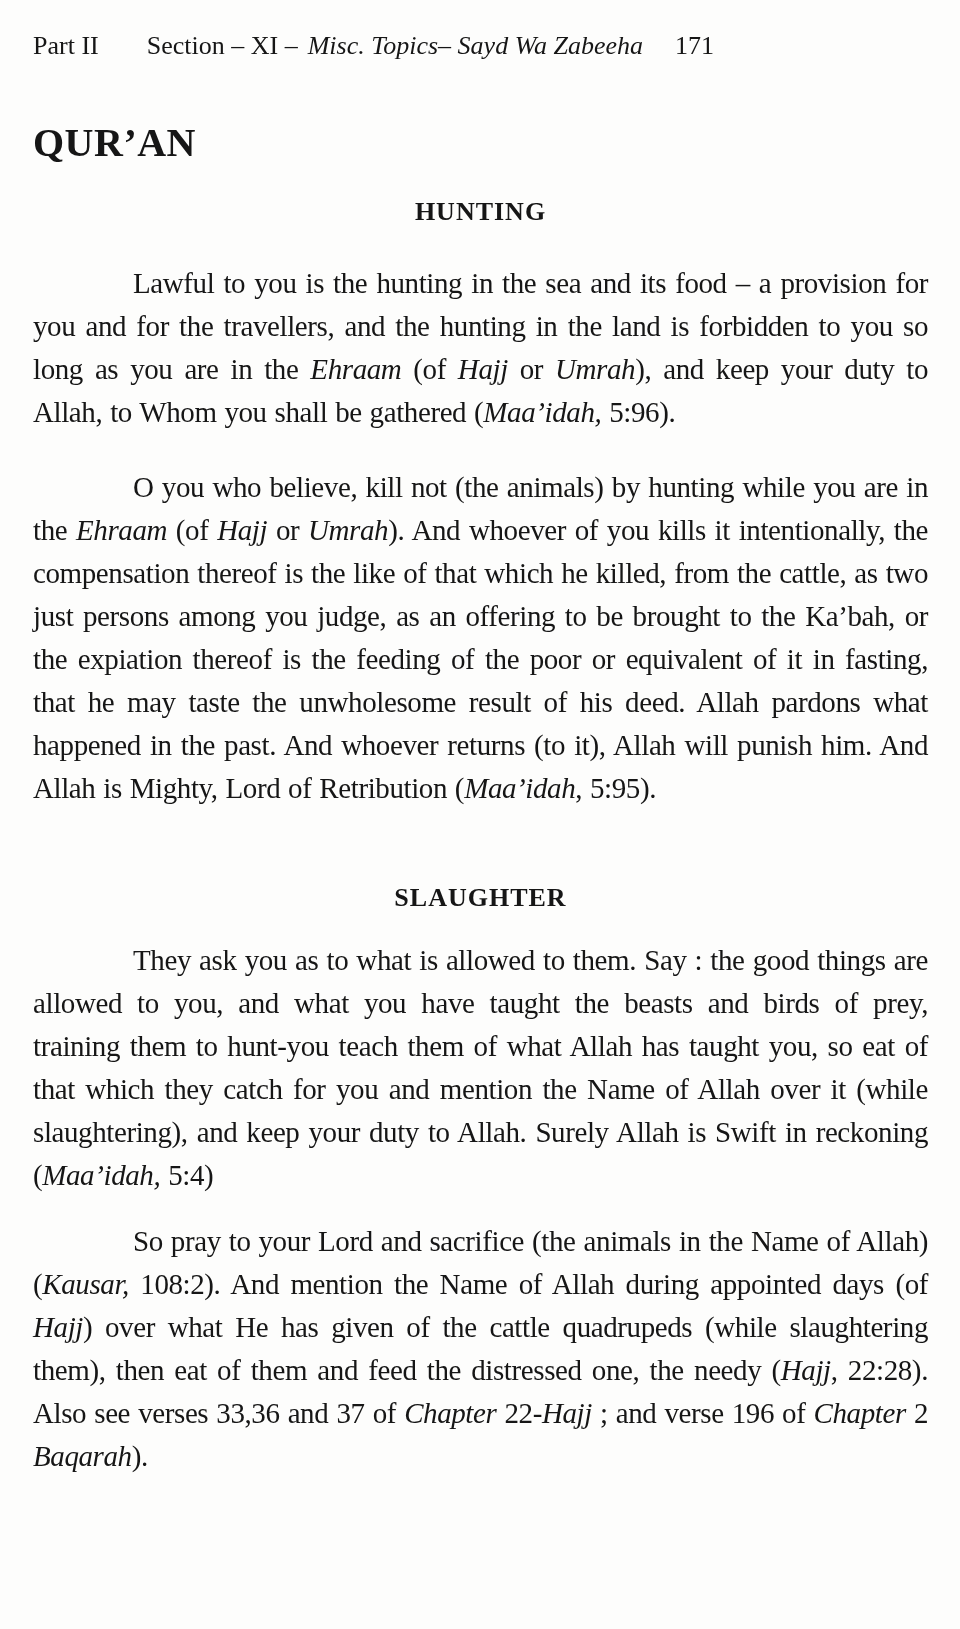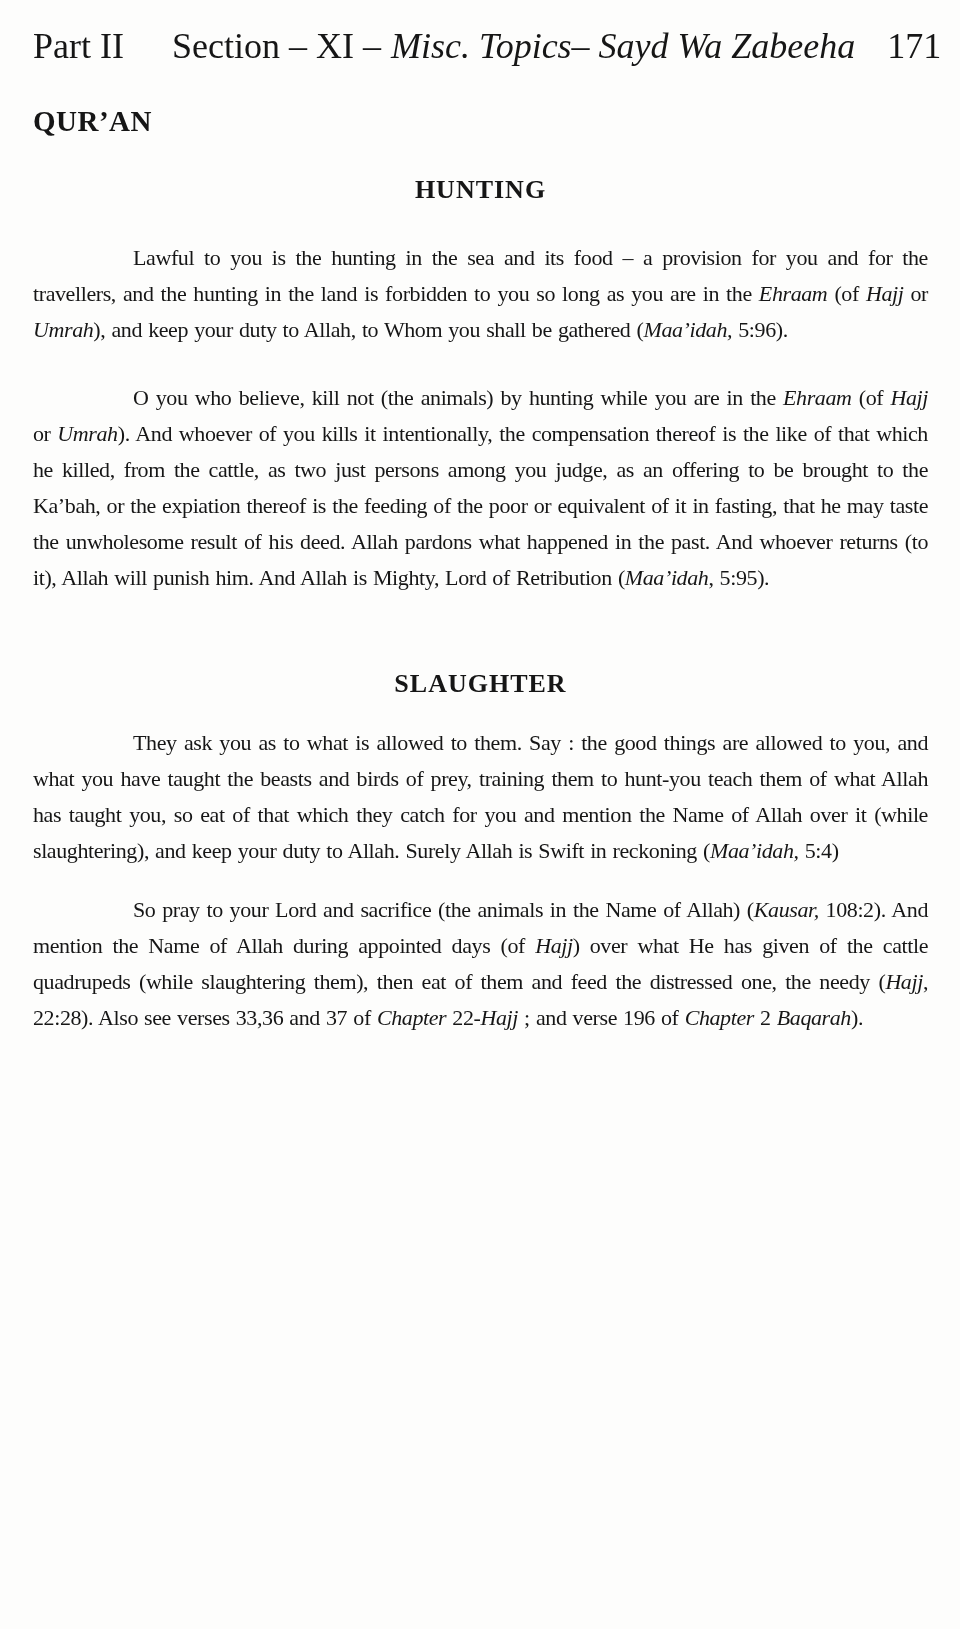--- a/index.html
+++ b/index.html
@@ -13,48 +13,48 @@
     height: 1629px;
     margin: 0 auto;
     background: #fdfdfc;
     box-sizing: border-box;
     padding: 28px 32px 0 33px;
     font-family: "Liberation Serif", "DejaVu Serif", serif;
     color: #161616;
     overflow: hidden;
   }
   .running-header {
-    font-size: 36px;
+    font-size: 26px;
     line-height: 36px;
     white-space: nowrap;
   }
   .hdr-part { margin-right: 48px; }
   .hdr-section { margin-right: 10px; }
   .hdr-title { font-style: italic; }
   .hdr-page { margin-left: 32px; }
   .quran-label {
-    margin-top: 39px;
-    font-size: 29px;
+    margin-top: 61px;
+    font-size: 40px;
     line-height: 36px;
     font-weight: bold;
     letter-spacing: 0.5px;
   }
   .heading {
     margin: 33px 0 0 0;
     text-align: center;
     font-size: 26px;
     line-height: 36px;
     font-weight: bold;
     letter-spacing: 1px;
   }
   .heading.h-slaughter { margin-top: 70px; }
   .para {
     margin: 32px 0 0 0;
-    font-size: 22px;
-    line-height: 36px;
+    font-size: 29px;
+    line-height: 43px;
     text-align: justify;
     text-indent: 100px;
     letter-spacing: -0.4px;
     word-spacing: 1px;
   }
   .para.p3, .para.p4 { margin-top: 23px; }
   .para i { font-style: italic; }
 </style>
 </head>
 <body>

